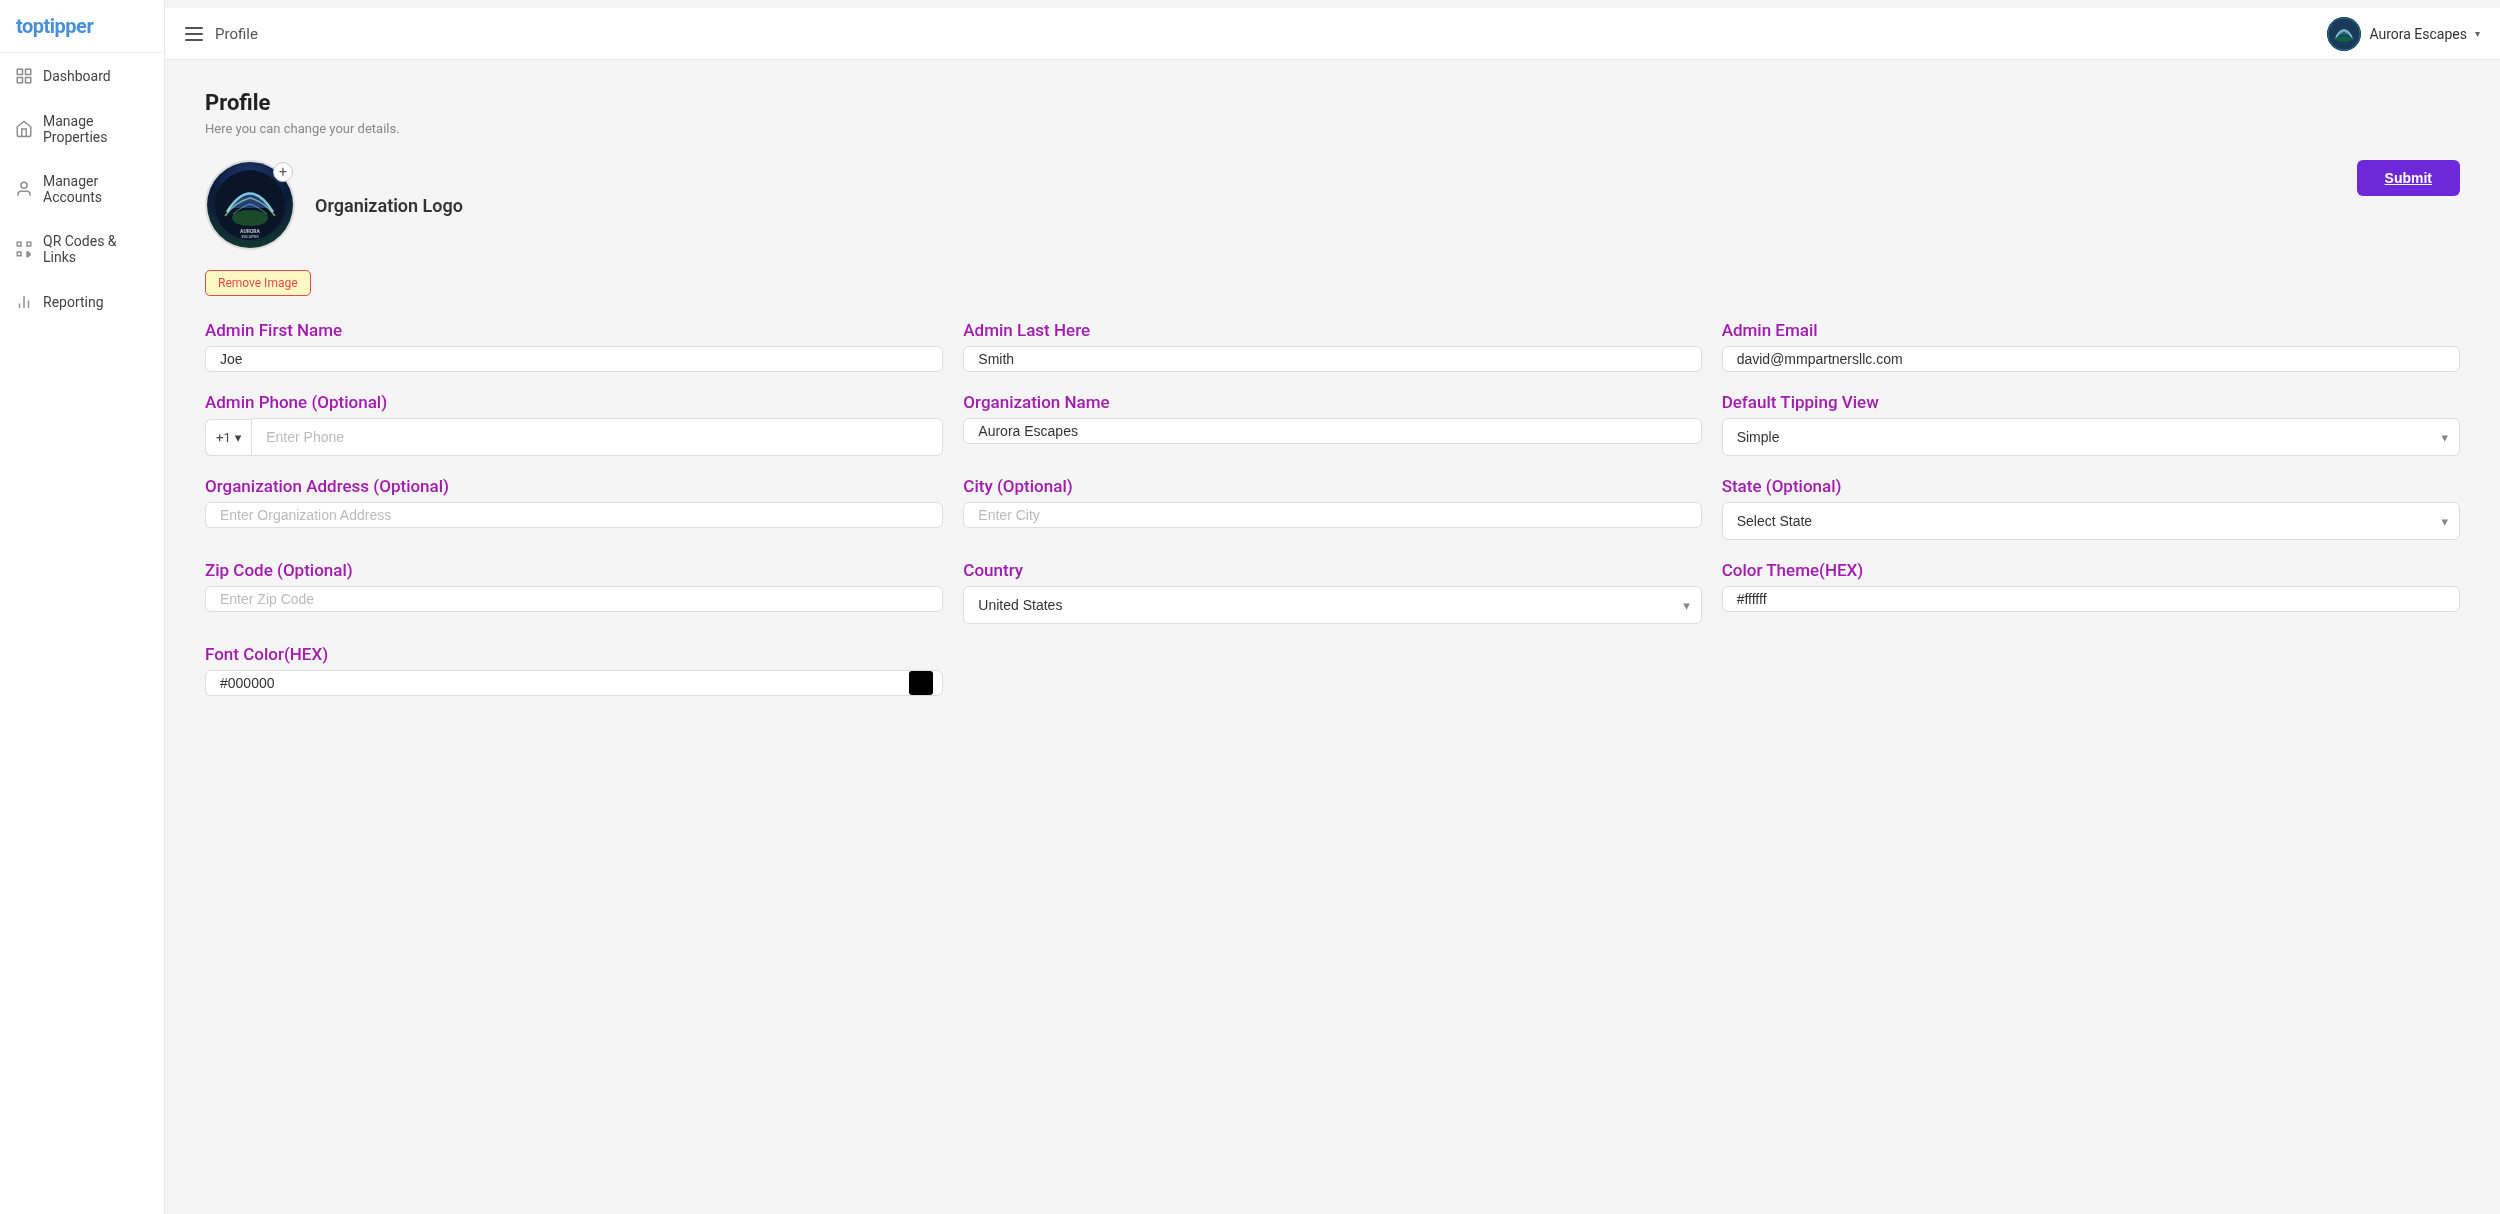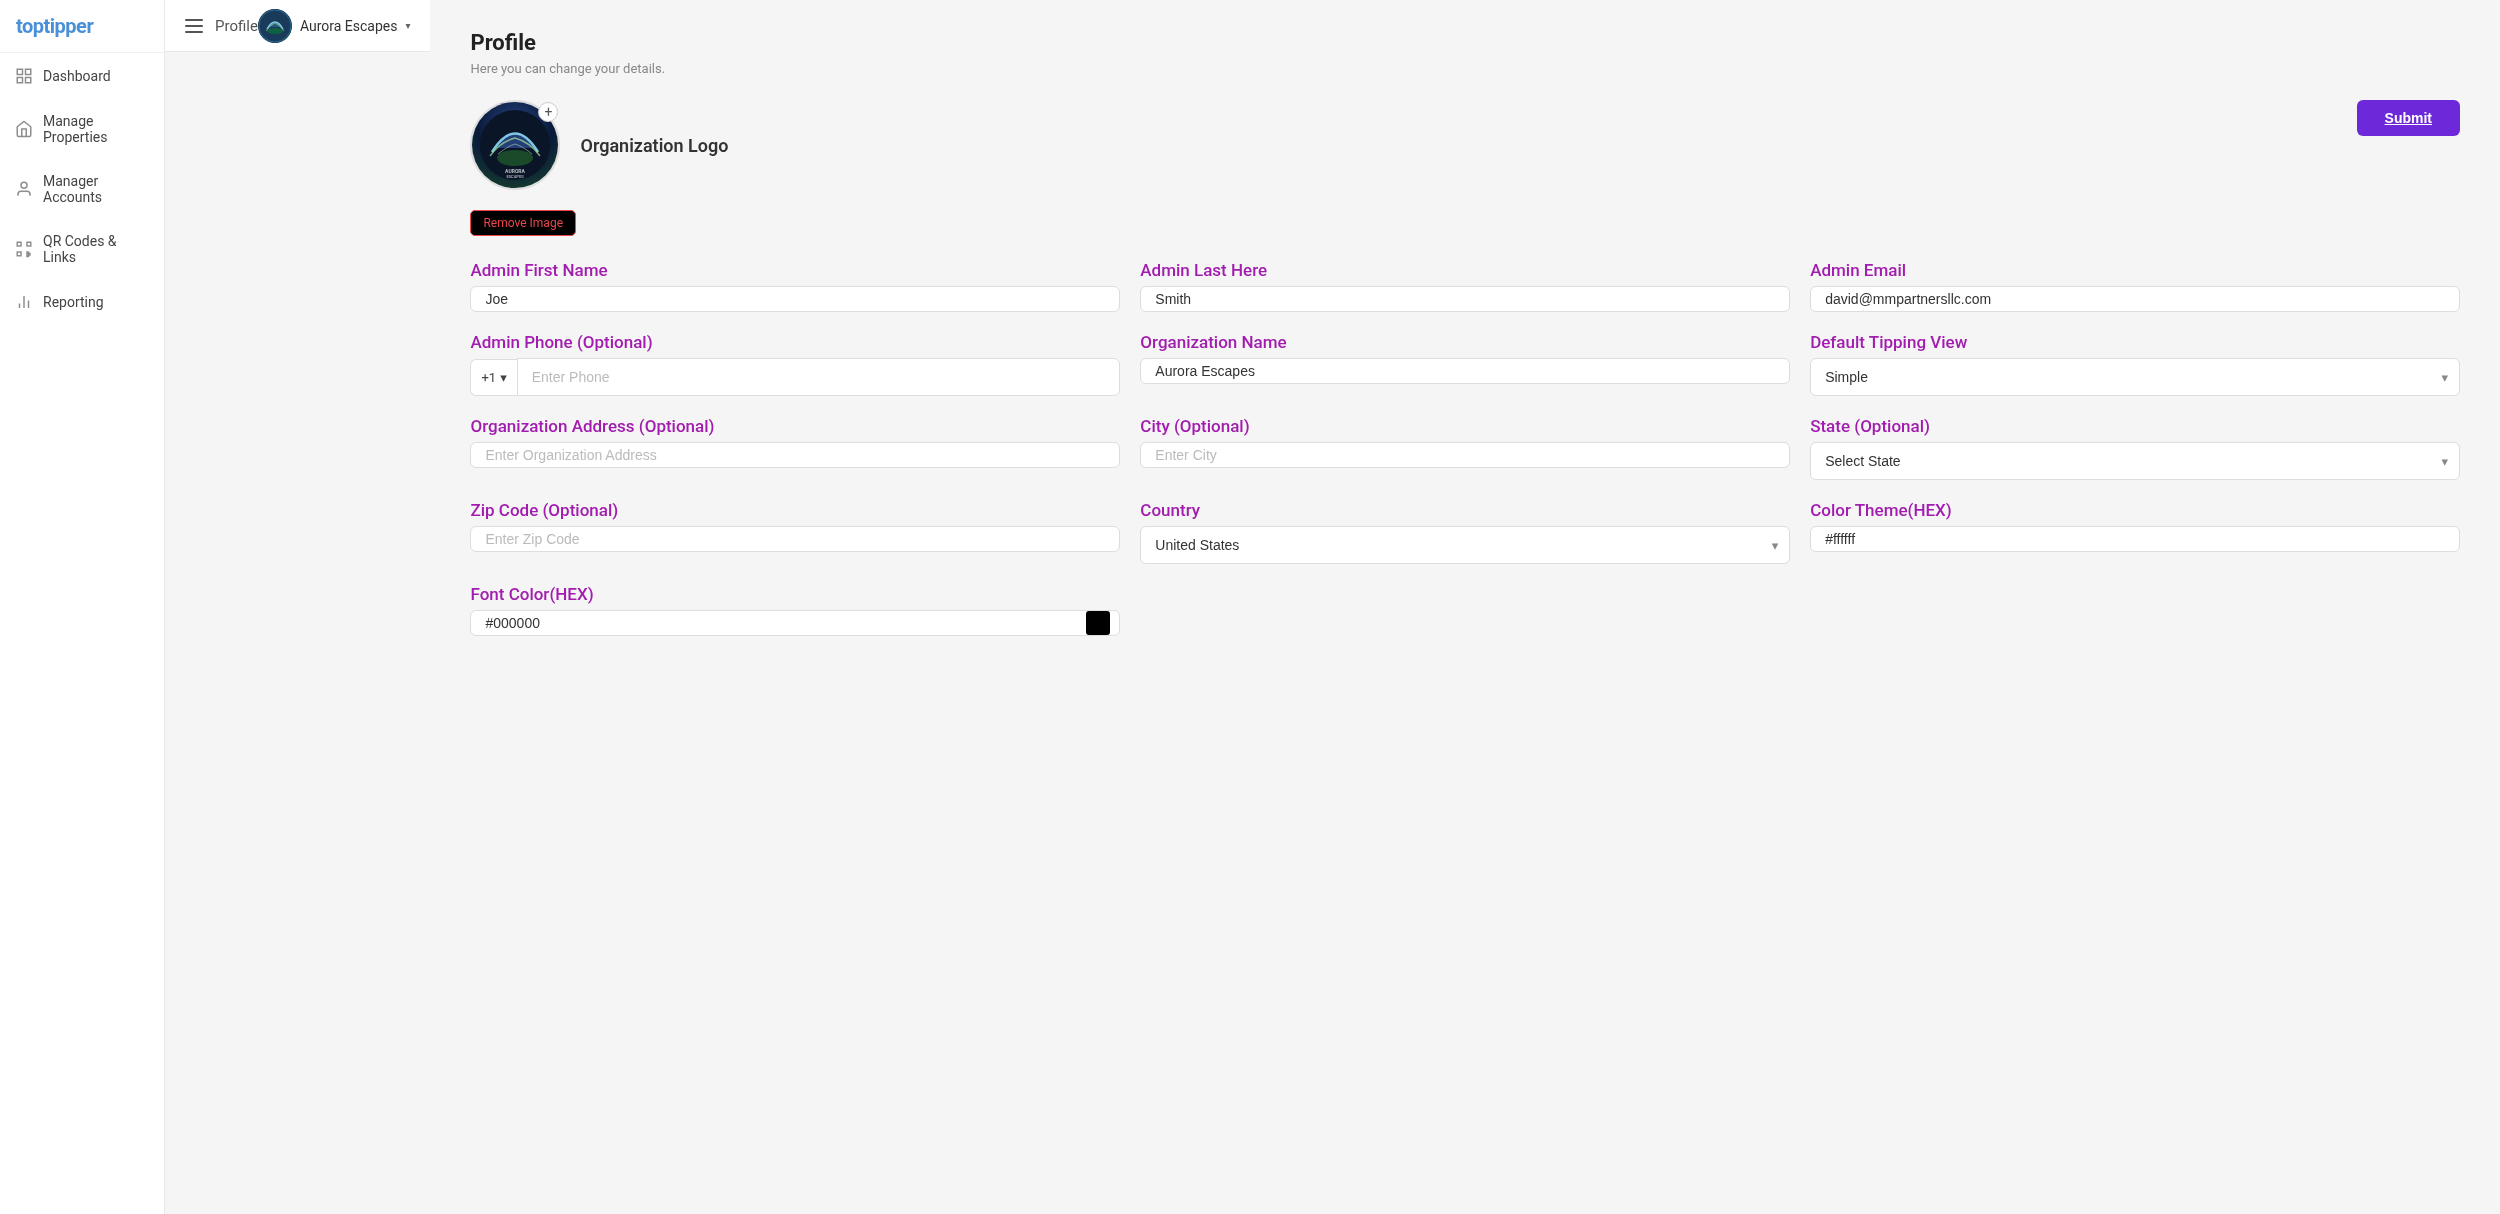--- a/index.html
+++ b/index.html
@@ -57,21 +57,21 @@
       width: 34px; height: 34px;
       border-radius: 50%;
       background: linear-gradient(135deg, #1a3a5c 0%, #2d6a8a 50%, #1a7a4a 100%);
       display: flex; align-items: center; justify-content: center;
       font-size: 10px; color: #fff; font-weight: 600; overflow: hidden;
     }
     .org-name { font-size: 14px; color: #333; }
     .chevron-down { font-size: 10px; color: #666; }
 
     
-    .app { display: flex; flex-direction: row; flex: 1; overflow: hidden; }
+    .app { display: flex; flex-direction: column; flex: 1; overflow: hidden; margin-top: 8px; }
     .main-content { flex: 1; overflow-y: auto; padding: 30px 40px; background: #f5f5f5; }
 
     
     .page-title { font-size: 22px; font-weight: 700; color: #222; margin-bottom: 6px; }
     .page-subtitle { font-size: 13px; color: #888; margin-bottom: 24px; }
 
     
     .logo-section { display: flex; align-items: center; gap: 20px; margin-bottom: 20px; position: relative; }
     .org-logo-wrap { position: relative; display: inline-block; }
     .org-logo {
@@ -104,21 +104,21 @@
       cursor: pointer;
       align-self: flex-start;
       text-decoration: underline;
     }
 
     
     .remove-image-btn {
       display: inline-block; padding: 5px 12px;
       border: 1px solid #e8474c; color: #e8474c;
       border-radius: 5px; font-size: 12px; cursor: pointer;
-      background: #000000; margin-bottom: 24px;
+      background: #fef9c3; margin-bottom: 24px;
     }
 
     
     .form-row { display: grid; grid-template-columns: 1fr 1fr 1fr; gap: 20px; margin-bottom: 20px; }
     .form-row-2 { display: grid; grid-template-columns: 1fr 1fr 1fr; gap: 20px; margin-bottom: 20px; }
     .form-group { display: flex; flex-direction: column; gap: 6px; }
     .form-label { font-size: 17px; color: #a21caf; font-weight: 500; }
     .form-input {
       border: 1px solid #ddd; border-radius: 6px;
       padding: 4px 14px; font-size: 14px; color: #333;

